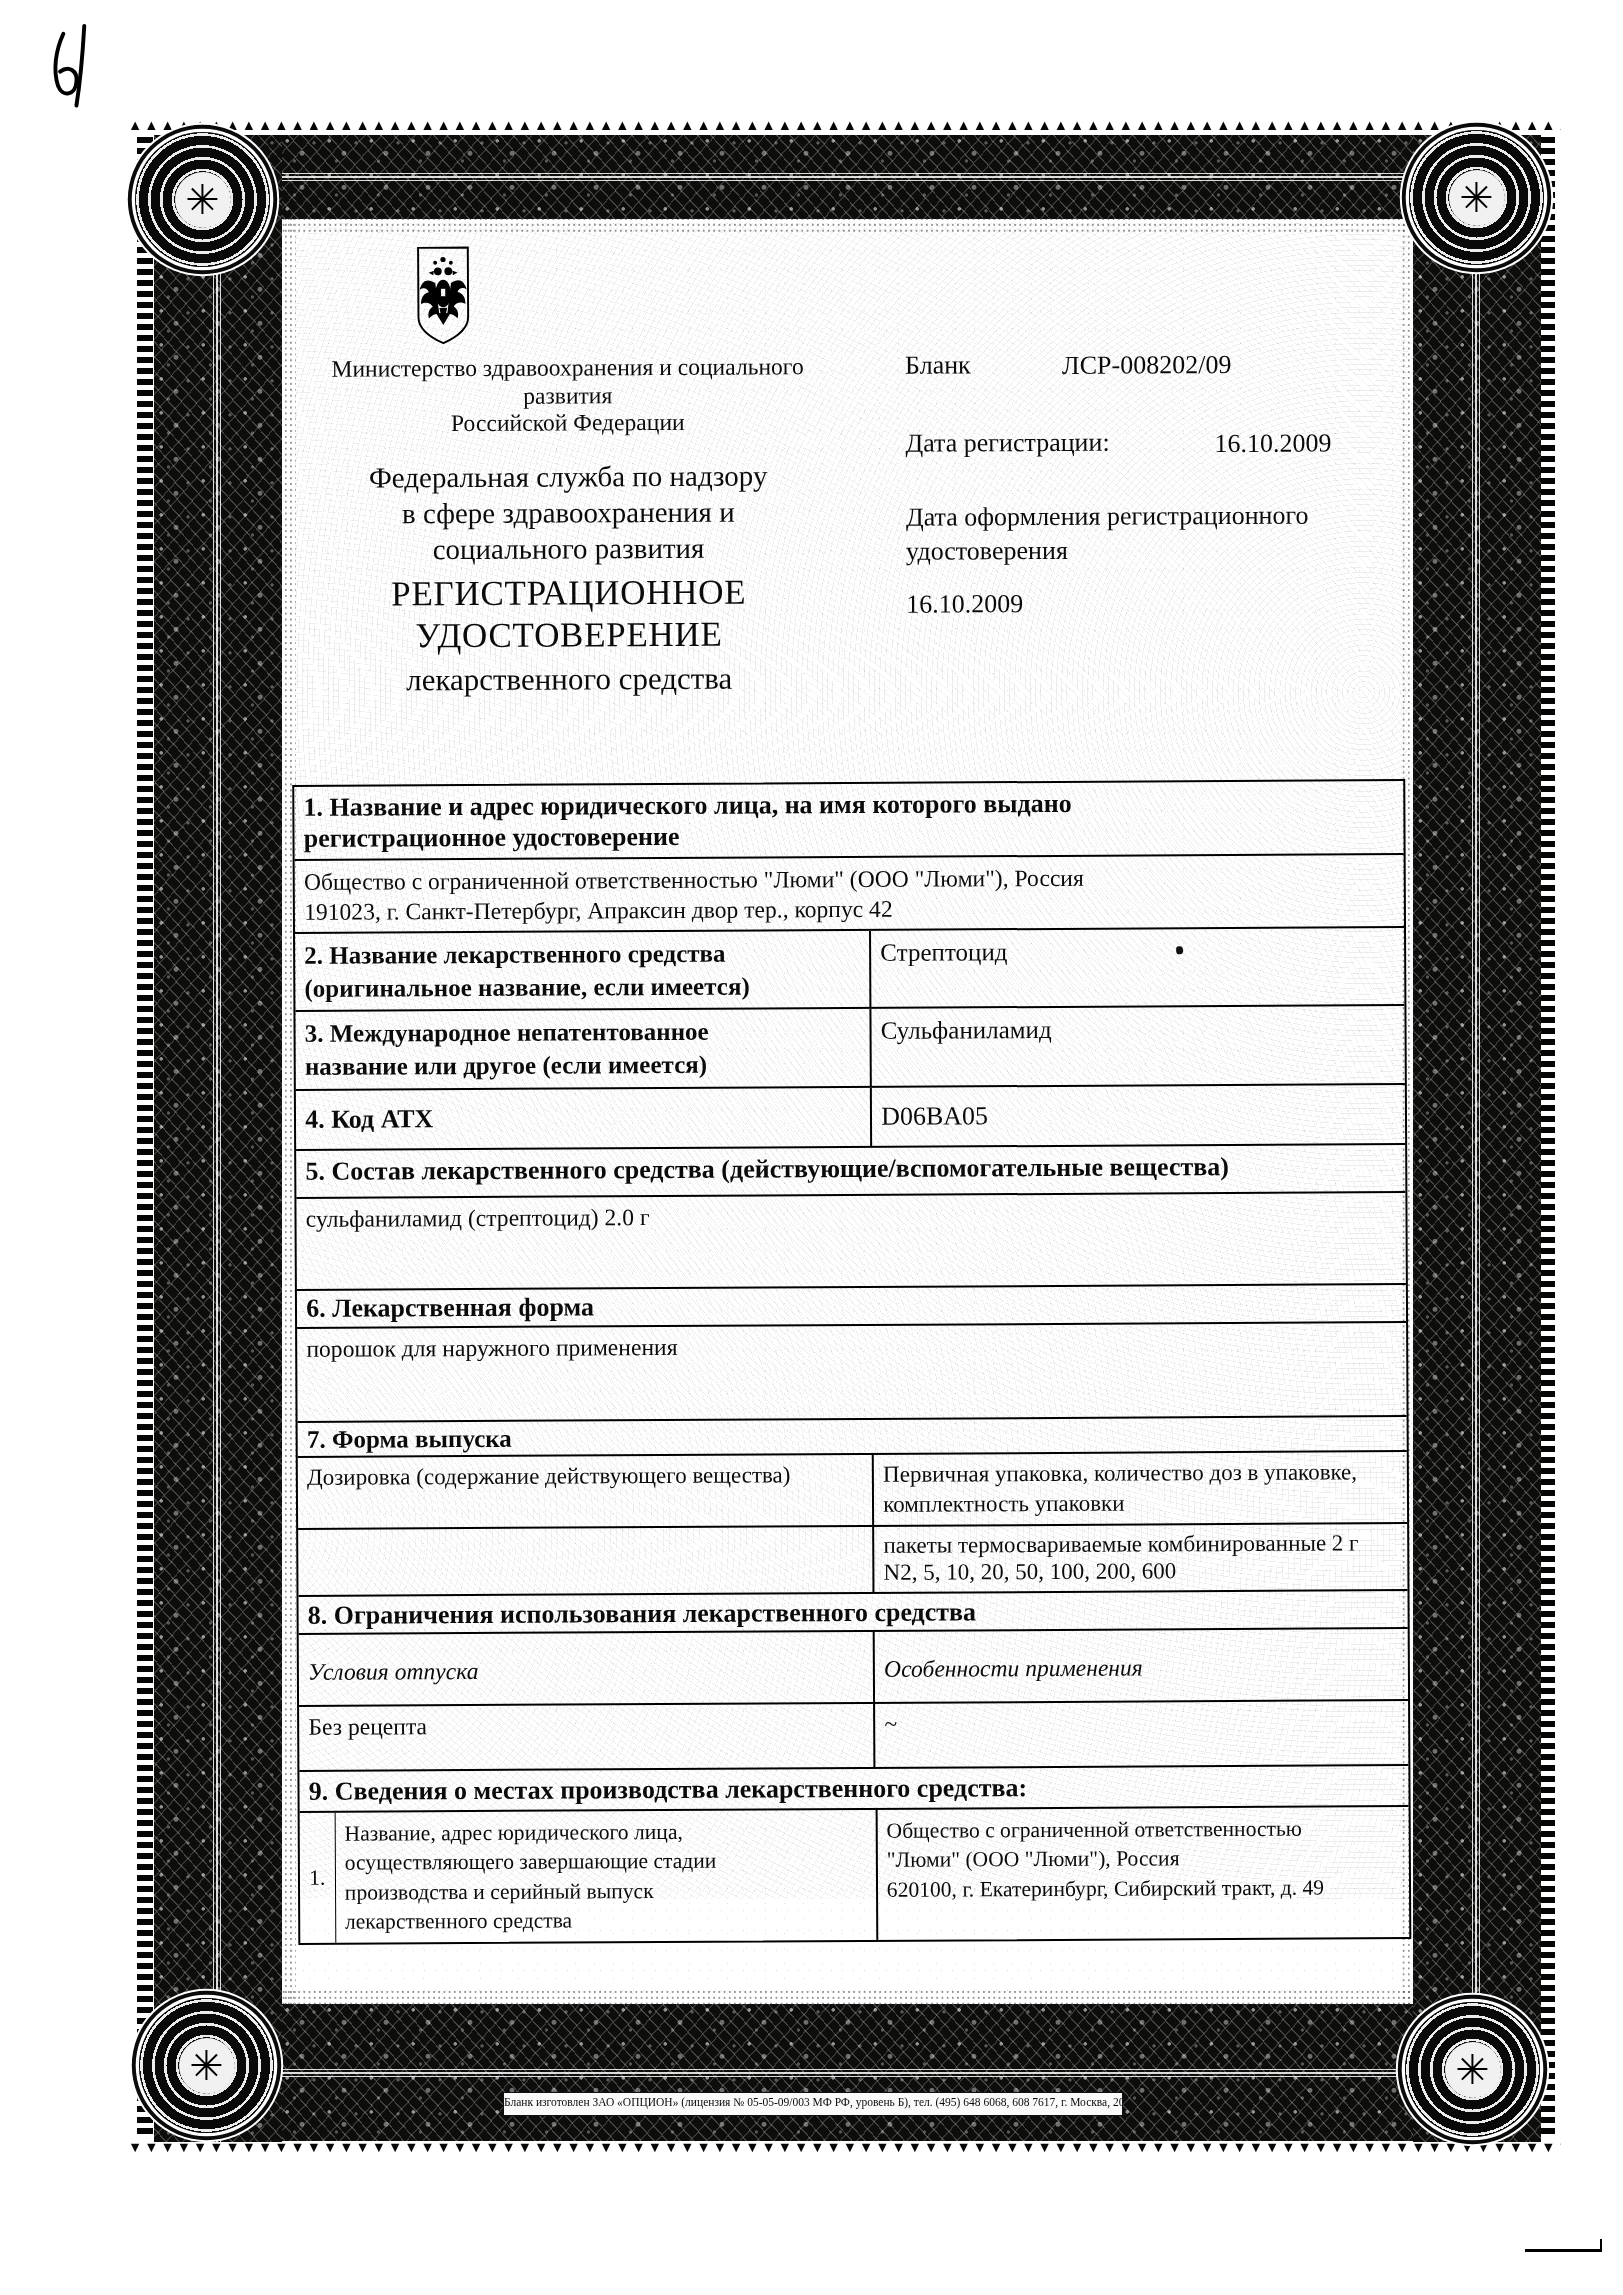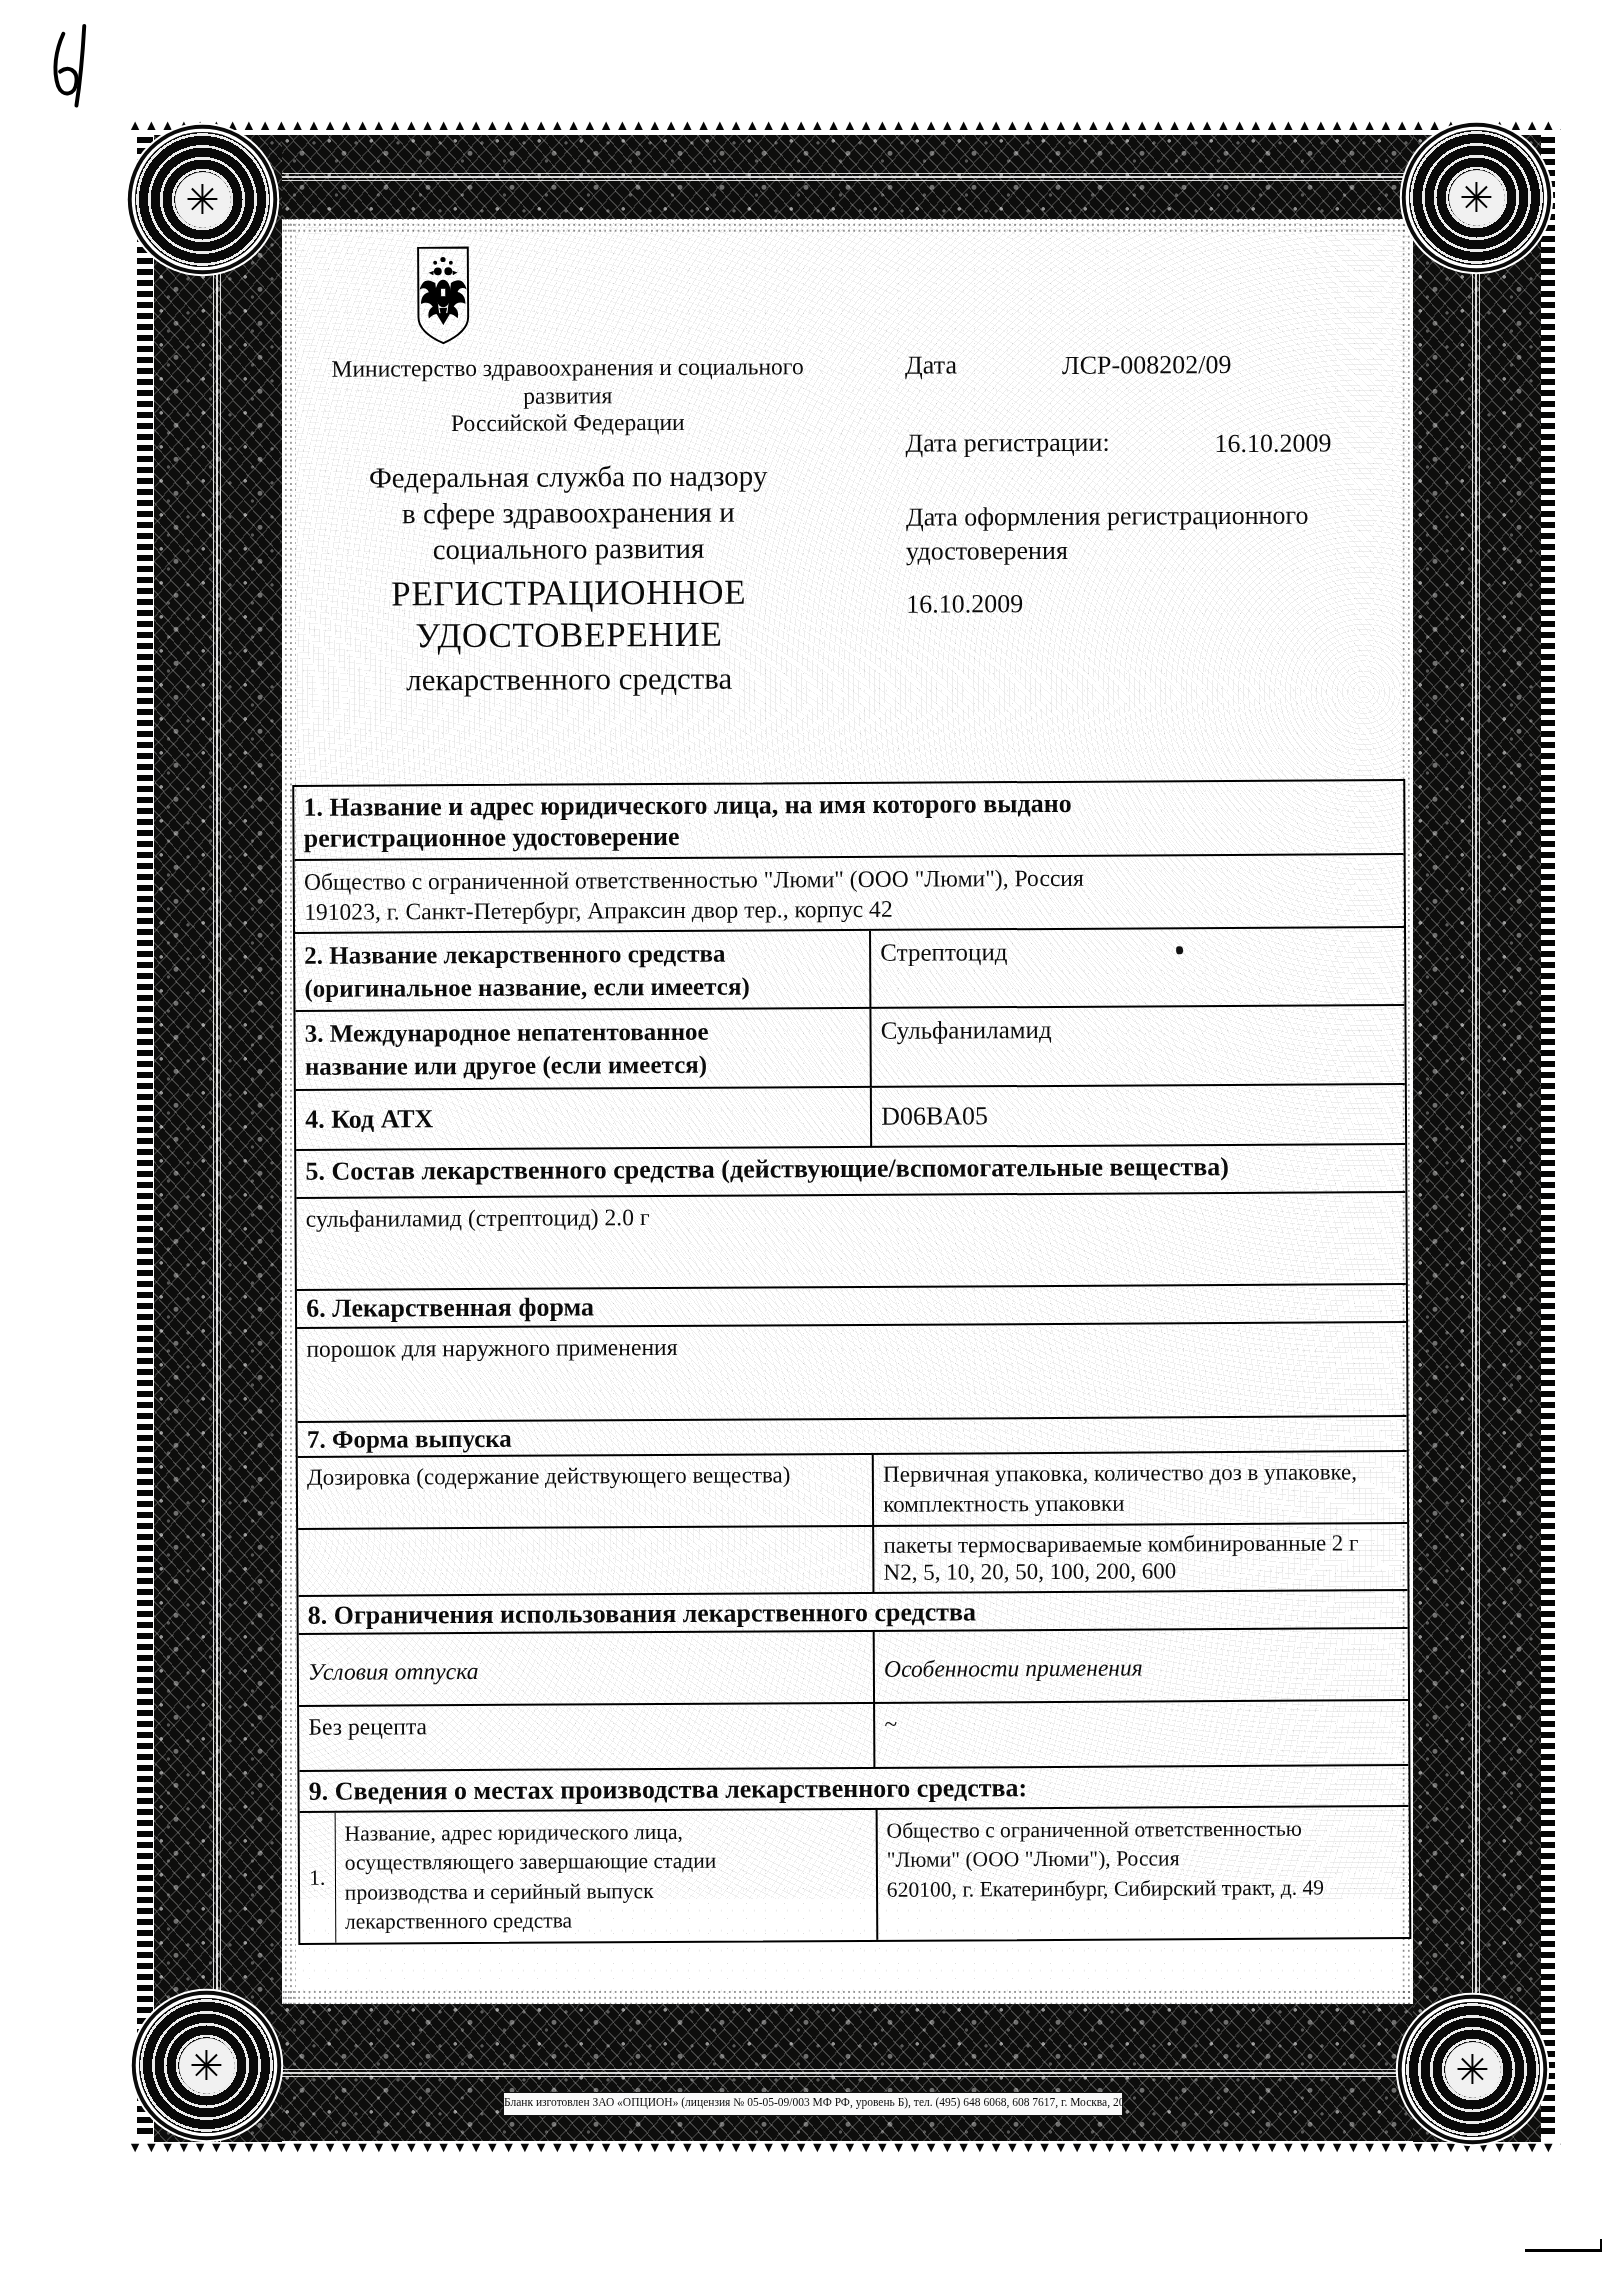--- a/index.html
+++ b/index.html
@@ -181,21 +181,21 @@
       <div>в сфере здравоохранения и</div>
       <div>социального развития</div>
     </div>
 
     <div class="abs doc-title ctr">
       <div>РЕГИСТРАЦИОННОЕ</div>
       <div>УДОСТОВЕРЕНИЕ</div>
     </div>
     <div class="abs doc-sub ctr">лекарственного средства</div>
 
-    <div class="abs hr-label num-label">Дата</div>
+    <div class="abs hr-label num-label">Бланк</div>
     <div class="abs num-value">ЛСР-008202/09</div>
     <div class="abs hr-label reg-label">Дата регистрации:</div>
     <div class="abs reg-value">16.10.2009</div>
     <div class="abs issue-label pre">Дата оформления регистрационного
 удостоверения</div>
     <div class="abs issue-value">16.10.2009</div>
 
     <div class="doc-table">
 
       <div class="tr r1h">

